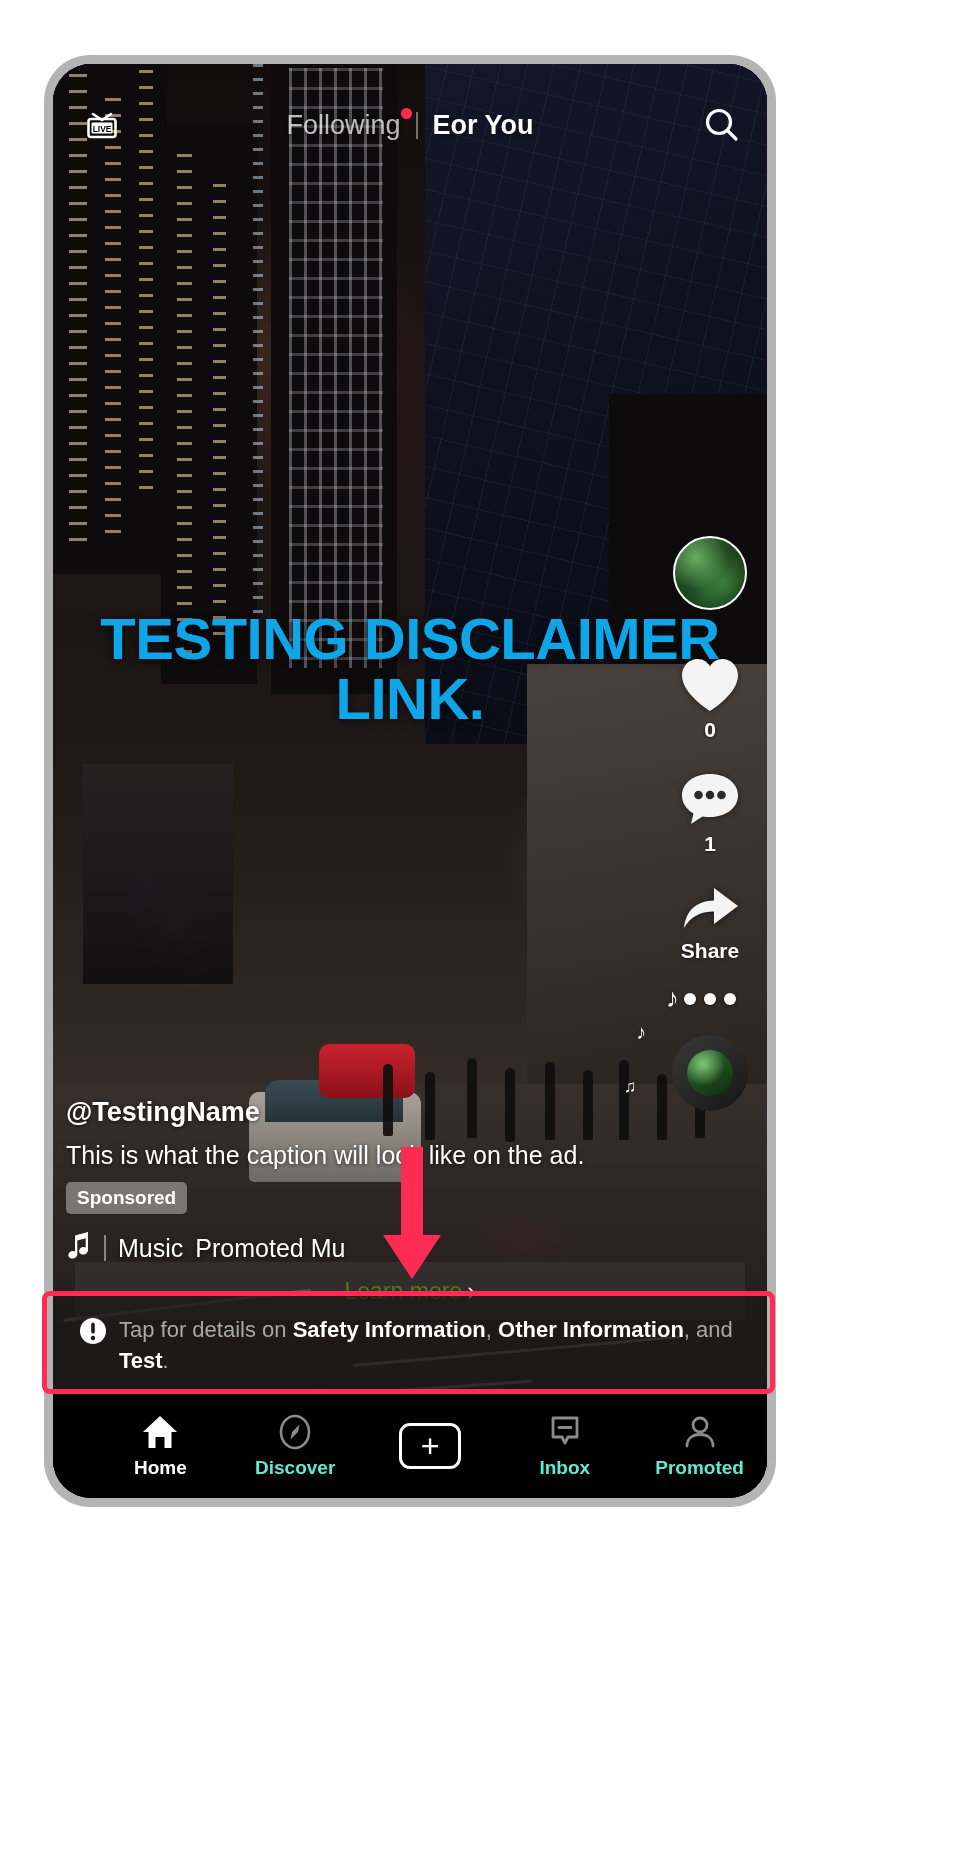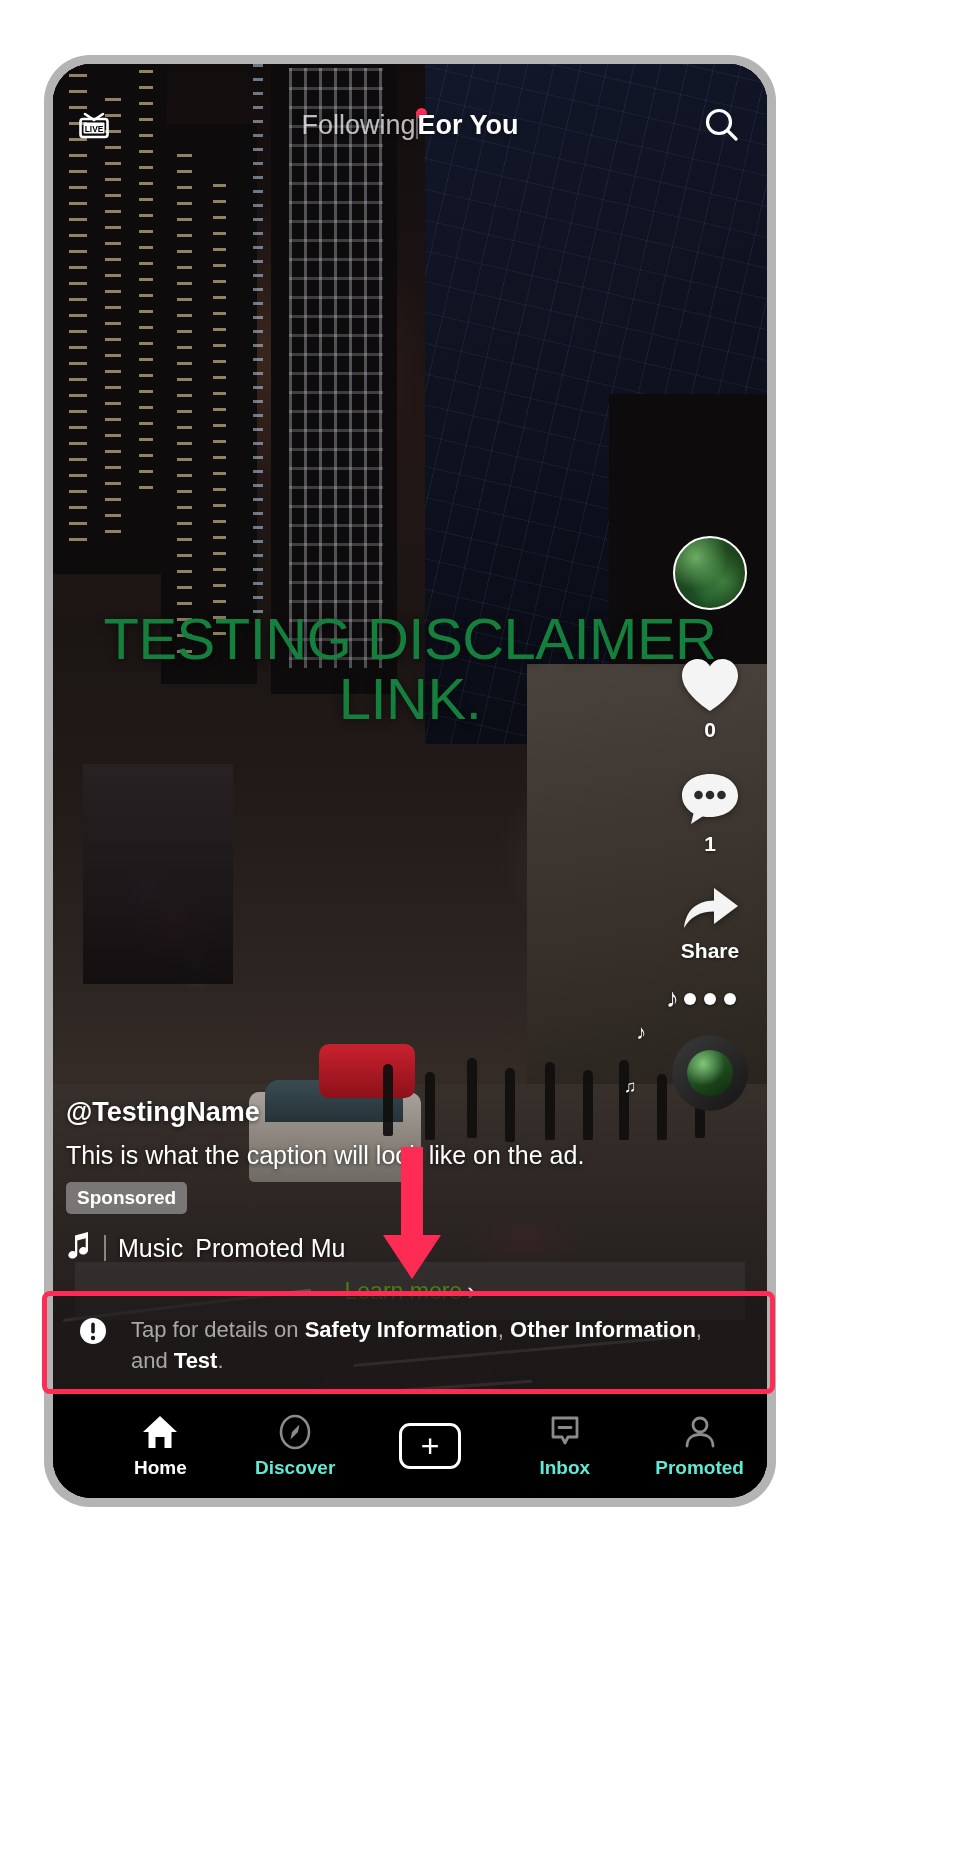--- a/index.html
+++ b/index.html
@@ -131,22 +131,22 @@
     position: absolute;
     border-radius: 10px 12px 5px 5px;
   }
 
   
   .headline {
     position: absolute;
     left: 0; right: 0;
     top: 545px;
     text-align: center;
-    color: #15803d;
-    font-weight: 400;
+    color: #0ea5e9;
+    font-weight: 700;
     font-size: 58px;
     line-height: 1.04;
     letter-spacing: -0.5px;
     text-shadow: 0 2px 10px rgba(0,0,0,0.55);
     padding: 0 26px;
   }
 
   
   .top-nav {
     position: absolute;
@@ -154,28 +154,29 @@
     top: 32px;
     height: 58px;
     display: flex;
     align-items: center;
     padding: 0 22px;
     z-index: 8;
   }
 
   .live-btn {
     width: 46px; height: 46px;
-    display: flex; align-items: center; justify-content: flex-start;
+    display: flex; align-items: center; justify-content: flex-end;
   }
 
   .nav-center {
     flex: 1;
     display: flex;
     align-items: center;
     justify-content: center;
+    gap: 15px;
   }
 
   .nav-tab {
     position: relative;
     color: rgba(255,255,255,0.72);
     font-size: 27px;
     font-weight: 400;
     white-space: nowrap;
     text-shadow: 0 1px 4px rgba(0,0,0,0.5);
   }
@@ -384,21 +385,20 @@
   }
   .warn-icon {
     flex: 0 0 auto;
     margin-top: 3px;
     margin-right: 12px;
   }
   .disclaimer-text {
     color: #a8a8a8;
     font-size: 22px;
     line-height: 1.42;
-    margin-left: 12px;
   }
   .disclaimer-text b {
     color: #ffffff;
     font-weight: 700;
   }
 
   
   .tabbar {
     position: absolute;
     left: 0; right: 0;

